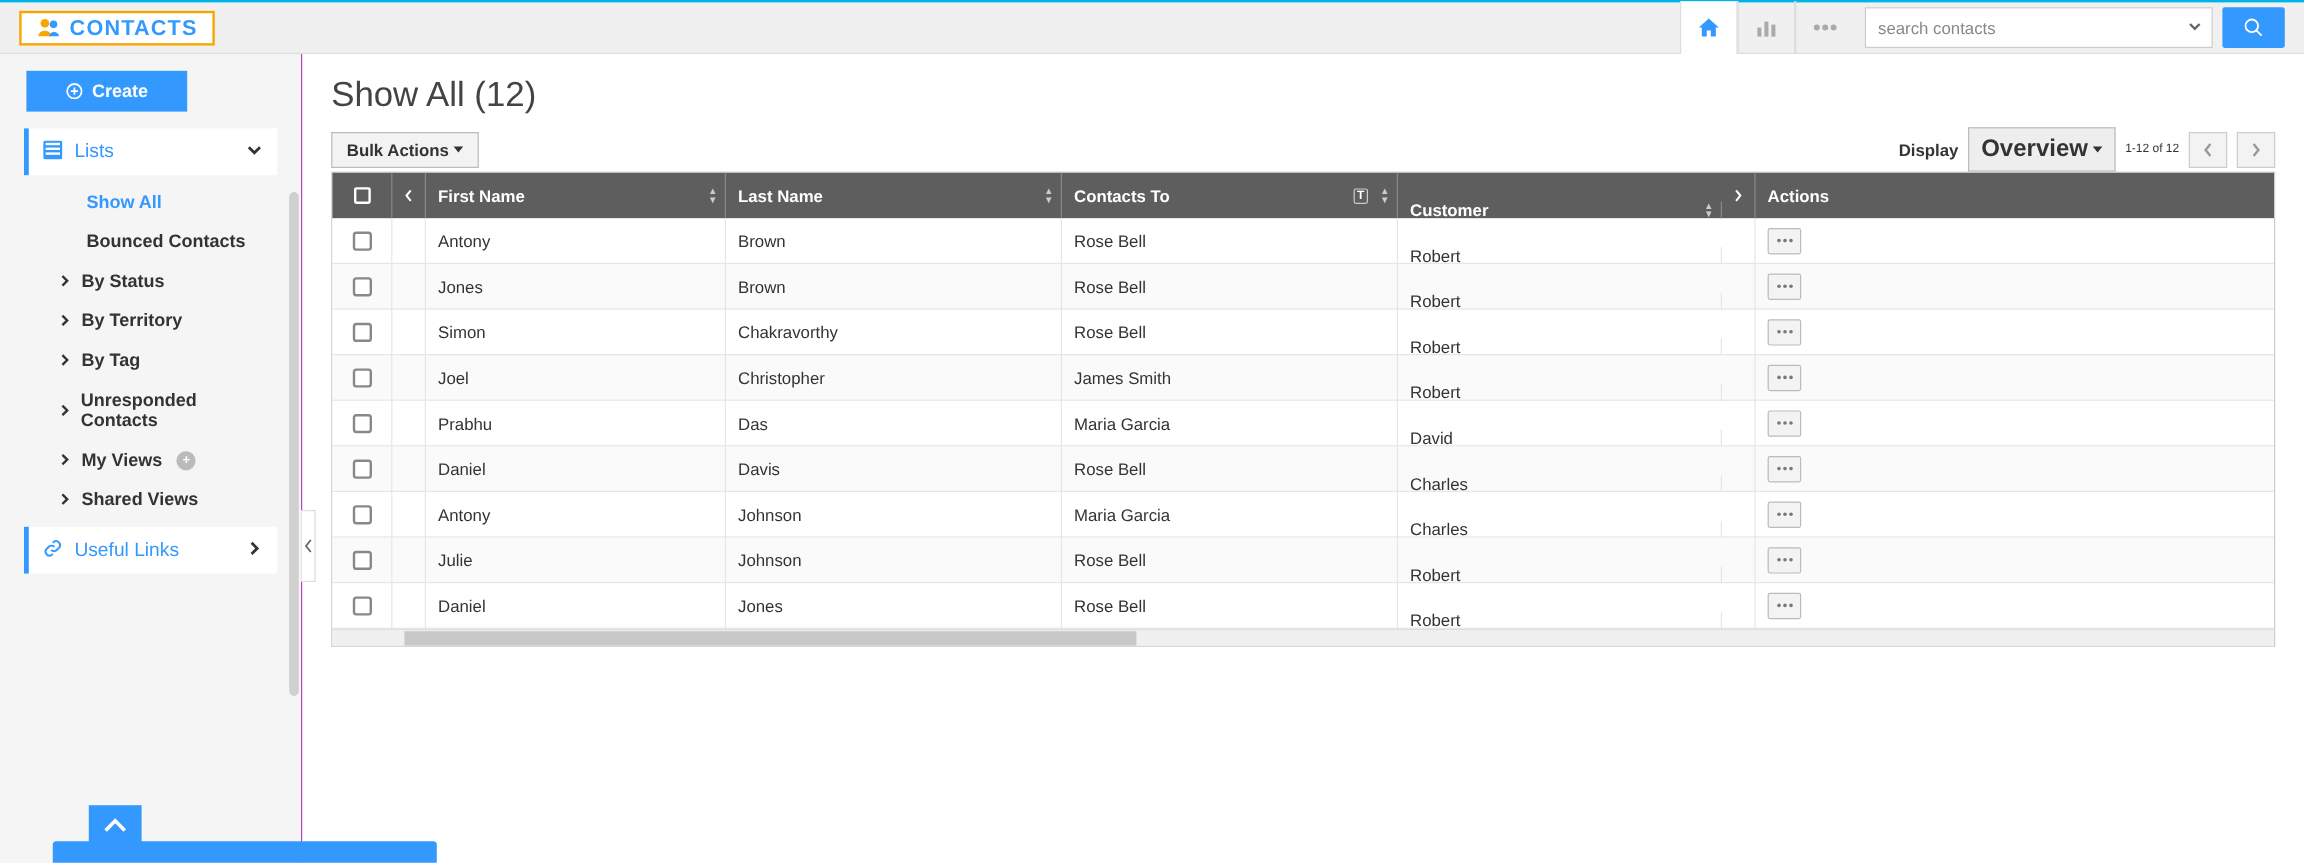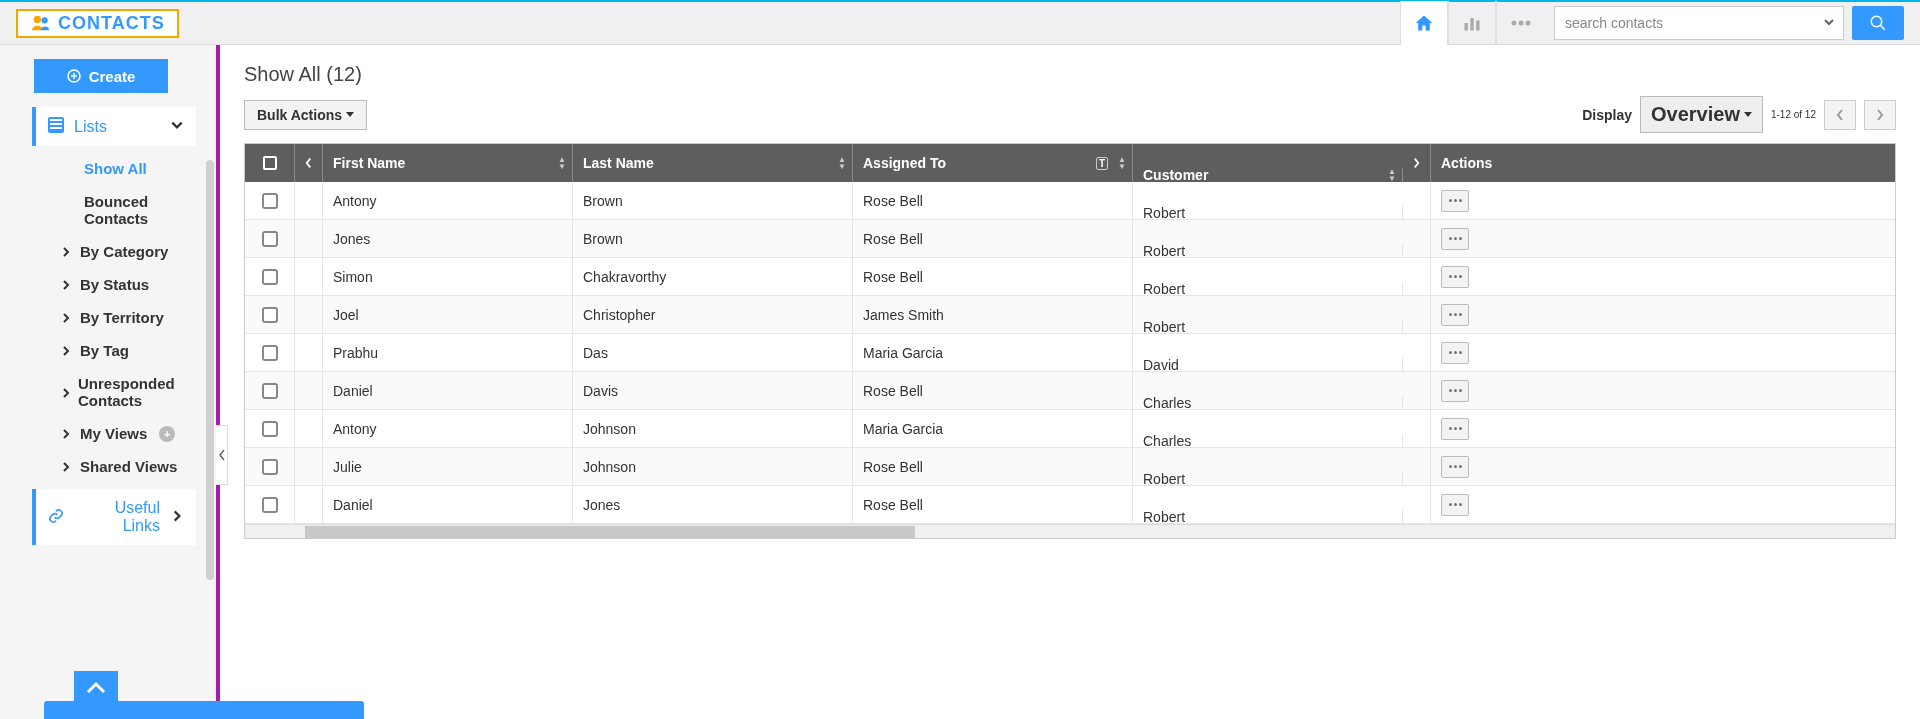--- a/index.html
+++ b/index.html
@@ -17,21 +17,21 @@
 .header-icon-btn.home svg { fill: #3399ff; }
 .header-icon-btn svg { fill: #aaa; }
 .search-wrap { display: flex; align-items: center; margin-left: 10px; }
 .search-select { border: 1px solid #ccc; height: 34px; padding: 0 24px 0 10px; background: #fff; width: 290px; font-size: 14px; position: relative; color: #888; display: flex; align-items: center; }
 .search-select-chev { position: absolute; right: 8px; top: 50%; transform: translateY(-50%); }
 .search-btn { width: 52px; height: 34px; background: #3399ff; display: flex; align-items: center; justify-content: center; margin-left: 8px; cursor: pointer; border-radius: 2px; }
 .search-btn svg { fill: #fff; }
 
 
 .body-wrap { display: flex; height: calc(719px - 45px); }
-.sidebar { width: 220px; background: #f5f5f5; padding: 14px 8px 0 32px; position: relative; border-right: 4px solid #a21caf; }
+.sidebar { width: 252px; background: #f5f5f5; padding: 14px 8px 0 20px; position: relative; border-right: 1px solid #a21caf; }
 .sidebar-scroll { position: absolute; right: 2px; top: 115px; width: 8px; height: 420px; background: #d0d0d0; border-radius: 4px; }
 .create-btn { background: #3399ff; color: #fff; width: 134px; height: 34px; display: flex; align-items: center; justify-content: center; gap: 8px; font-weight: bold; font-size: 15px; cursor: pointer; margin-bottom: 14px; margin-left: 2px; }
 .create-btn svg { fill: #fff; }
 
 .nav-section { background: #fff; border-left: 4px solid #3399ff; padding: 10px 12px; display: flex; align-items: center; gap: 10px; position: relative; cursor: pointer; margin-right: 12px; }
 .nav-section.links { margin-top: 0; }
 .nav-section-label { color: #3399ff; font-size: 16px; text-align: right; }
 .nav-section-chev { margin-left: auto; color: #333; }
 .nav-section .grid-icon { color: #3399ff; }
 
@@ -40,22 +40,22 @@
 .nav-item.indent { padding-left: 52px; font-weight: bold; }
 .nav-item.active { color: #3399ff; }
 .nav-item .expand-icon { width: 10px; display: inline-block; color: #333; }
 .nav-item .plus-badge { width: 16px; height: 16px; border-radius: 50%; background: #bbb; color: #fff; display: inline-flex; align-items: center; justify-content: center; font-size: 11px; margin-left: 4px; }
 
 
 .collapse-handle { position: absolute; right: -12px; top: 380px; width: 12px; height: 60px; background: #fff; border: 1px solid #ddd; border-left: none; display: flex; align-items: center; justify-content: center; cursor: pointer; z-index: 5; }
 
 
 .main { flex: 1; background: #fff; padding: 18px 24px 0 24px; position: relative; overflow: hidden; }
-.page-title { font-size: 20px; color: #444; font-weight: normal; margin-bottom: 10px; }
-.toolbar { display: flex; align-items: center; margin-bottom: 10px; }
+.page-title { font-size: 29px; color: #444; font-weight: normal; margin-bottom: 10px; }
+.toolbar { display: flex; align-items: center; }
 .bulk-btn { border: 1px solid #bbb; background: #f3f3f3; padding: 6px 12px; font-size: 14px; font-weight: bold; display: flex; align-items: center; gap: 4px; cursor: pointer; }
 .toolbar-right { margin-left: auto; display: flex; align-items: center; gap: 8px; }
 .display-label { font-weight: bold; font-size: 14px; }
 .overview-btn { border: 1px solid #bbb; background: #eee; padding: 6px 10px; font-size: 20px; font-weight: bold; display: flex; align-items: center; gap: 4px; cursor: pointer; }
 .page-info { font-size: 10px; }
 .pager-btn { width: 32px; height: 30px; border: 1px solid #ccc; background: #f3f3f3; display: flex; align-items: center; justify-content: center; cursor: pointer; color: #999; }
 
 
 .table-wrap { border: 1px solid #ccc; position: relative; }
 .table-header { background: #5e5e5e; color: #fff; display: flex; height: 38px; align-items: stretch; font-weight: bold; }
@@ -176,26 +176,20 @@
         <div class="nav-item indent active">
           <span>Show All</span>
         </div>
         <div class="nav-item indent">
           <span>Bounced Contacts</span>
         </div>
         <div class="nav-item">
           <span class="expand-icon"><svg width="8" height="10" viewBox="0 0 8 10">
               <path d="M2 1l4 4-4 4" stroke="#333" stroke-width="2" fill="none"></path>
             </svg></span>
-          <span>By Category</span>
-        </div>
-        <div class="nav-item">
-          <span class="expand-icon"><svg width="8" height="10" viewBox="0 0 8 10">
-              <path d="M2 1l4 4-4 4" stroke="#333" stroke-width="2" fill="none"></path>
-            </svg></span>
           <span>By Status</span>
         </div>
         <div class="nav-item">
           <span class="expand-icon"><svg width="8" height="10" viewBox="0 0 8 10">
               <path d="M2 1l4 4-4 4" stroke="#333" stroke-width="2" fill="none"></path>
             </svg></span>
           <span>By Territory</span>
         </div>
         <div class="nav-item">
           <span class="expand-icon"><svg width="8" height="10" viewBox="0 0 8 10">
@@ -295,21 +289,21 @@
           </div>
         <div class="th col-first">
           <span>First Name</span>
           <span class="sort-icons">▲<br>▼</span>
         </div>
         <div class="th col-last">
           <span>Last Name</span>
           <span class="sort-icons">▲<br>▼</span>
         </div>
         <div class="th col-assigned">
-          <span>Assigned To</span>
+          <span>Contacts To</span>
           <span class="filter-icon">T</span>
           <span class="sort-icons">▲<br>▼</span>
         </div>
         <div class="th col-customer">
           <span>Customer</span>
           <span class="sort-icons">▲<br>▼</span>
         </div>
         <div class="th col-chev-r">
             <svg width="8" height="12" viewBox="0 0 8 12">
               <path d="M2 1l4 5-4 5" stroke="#fff" stroke-width="2" fill="none"></path>

